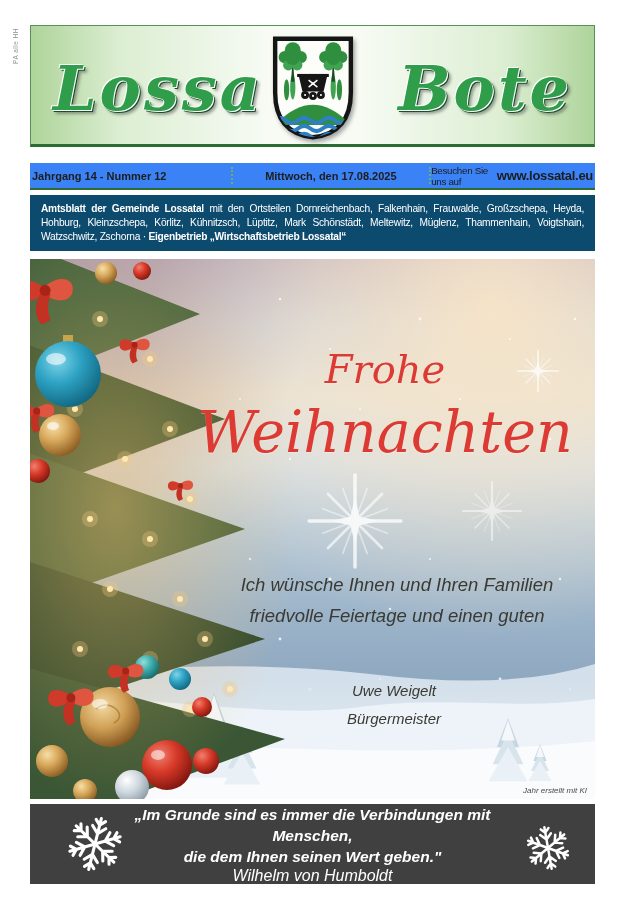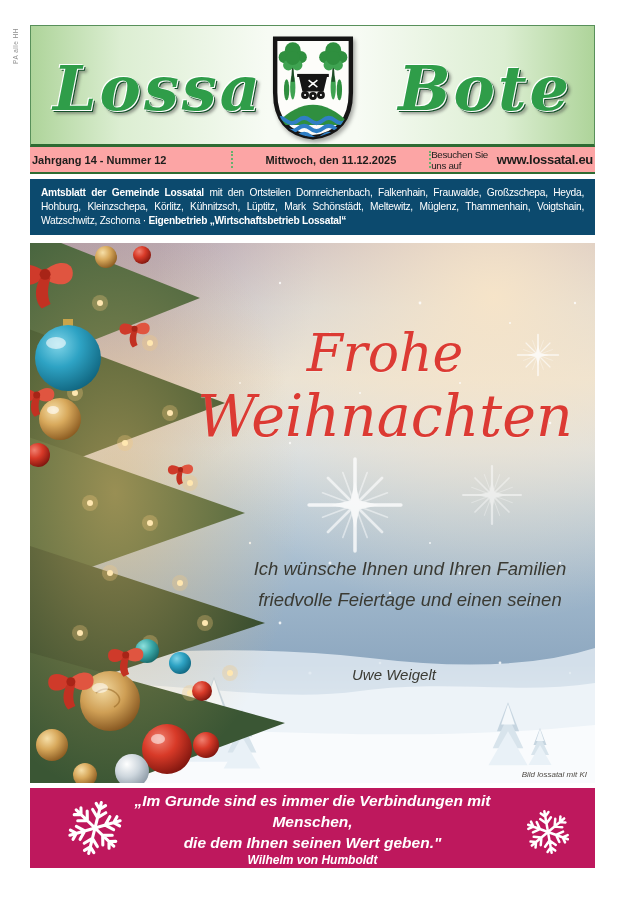--- a/index.html
+++ b/index.html
@@ -9,41 +9,41 @@
     font-family:"Liberation Sans", sans-serif; overflow:hidden;
   }
   
   .edge-label {
     position:absolute; left:12px; top:28px;
     font-size:6.5px; color:#8f8f8f; letter-spacing:.5px;
     writing-mode:vertical-rl; transform:rotate(180deg);
   }
   
   .masthead {
-    position:relative; margin:25px 30px 0; height:122px;
+    position:relative; margin:25px 30px 16px; height:122px;
     border:1px solid #58905a; border-bottom:3px solid #2e6b33;
     background:linear-gradient(90deg,#aed49a 0%,#dceed2 16%,#f7fbf4 42%,#f7fbf4 58%,#dceed2 84%,#aed49a 100%);
     display:flex; align-items:center; justify-content:space-between;
     padding:0 22px;
   }
   .script-title {
     font-family:"DejaVu Serif", serif; font-style:italic; font-weight:bold;
     font-size:62px; line-height:1; color:#2f9d49; letter-spacing:3px;
     text-shadow:-1px -1px 0 #ffffff, 1px 1px 0 #ffffff,
                  2px 2px 0 #15502a, 4px 4px 3px rgba(60,60,60,.45);
     padding-top:8px;
   }
   .crest {
     position:absolute; left:50%; top:8px; transform:translateX(-50%);
     width:88px; height:108px; filter:drop-shadow(2px 3px 2px rgba(0,0,0,.35));
   }
   
   .dateline {
     margin:0 30px; height:27px; border-bottom:2px solid #2e6b33;
-    display:flex; align-items:center; color:#1d1d1b; background:#fca5a5;
+    display:flex; align-items:center; color:#1d1d1b; background:#3b82f6;
   }
   .dateline .cell { display:flex; align-items:center; height:17px; }
   .dl-issue { flex:0 0 35.5%; font-weight:bold; font-size:11px; padding-left:2px; }
   .dl-date  { flex:0 0 35.5%; font-weight:bold; font-size:11px; justify-content:center;
               border-left:2px dotted #67b06d; border-right:2px dotted #67b06d; }
   .dl-web   { flex:1; font-size:9.8px; letter-spacing:-.3px; justify-content:flex-start; padding-right:2px; }
   .dl-web b { font-size:13px; }
   
   .amtsblatt {
     margin:5px 30px 0; background:#0c4a6e; color:#ffffff;
@@ -52,42 +52,42 @@
   }
   .amtsblatt b { font-weight:bold; }
   
   .hero { position:relative; margin:8px 30px 0; height:540px; overflow:hidden; background:#cfdce6; }
   .hero svg.scene { position:absolute; inset:0; width:100%; height:100%; display:block; }
   .headline {
     position:absolute; top:80px; left:140px; width:430px; text-align:center;
     font-family:"DejaVu Serif", serif; font-style:italic; color:#dc3a33;
     text-shadow:0 1px 1px rgba(255,255,255,.35);
   }
-  .headline .l1 { font-size:52px; line-height:60px; }
+  .headline .l1 { font-size:40px; line-height:60px; }
   .headline .l2 { font-size:57px; line-height:66px; }
   .message {
-    position:absolute; top:310px; left:164px; width:432px; text-align:center;
+    position:absolute; top:310px; left:151px; width:432px; text-align:center;
     font-style:italic; font-size:18.5px; line-height:31px; color:#3a3a33;
   }
   .signature {
     position:absolute; top:418px; left:148px; width:432px; text-align:center;
     font-style:italic; font-size:15px; line-height:28px; color:#3a3a33;
   }
   .credit {
     position:absolute; right:8px; bottom:4px;
     font-style:italic; font-size:8px; color:#4e4a44;
   }
   
   .quote-banner {
-    position:relative; margin:5px 30px 0; height:80px; background:#be185d;
+    position:relative; margin:5px 30px 0; height:80px; background:#404040;
     color:#ffffff; display:flex; flex-direction:column; justify-content:center;
     text-align:center; padding:0 95px;
   }
   .quote-banner .q { font-style:italic; font-weight:600; font-size:15.5px; line-height:21px; }
-  .quote-banner .author { font-style:italic; font-weight:700; font-size:12px; margin-top:0; }
+  .quote-banner .author { font-style:italic; font-weight:400; font-size:16px; margin-top:0; }
   .flake { position:absolute; top:50%; }
   .flake-left  { left:34px;  width:62px; height:62px; transform:translateY(-50%) rotate(14deg); }
   .flake-right { right:22px; width:50px; height:50px; transform:translateY(-42%) rotate(-10deg); }
 </style>
 </head>
 <body>
 
 <div class="page">
 
   <div class="edge-label">PA alle HH</div>
@@ -140,21 +140,21 @@
           <path d="M-5,-5 L5,3 M5,-5 L-5,3" stroke="#ffffff" stroke-width="1.6"></path>
           <circle cx="0" cy="-1" r="1.4" fill="#fff"></circle>
         </g>
       </g>
     </svg>
     <div class="script-title">Bote</div>
   </div>
 
   <div class="dateline">
     <div class="cell dl-issue">Jahrgang 14 - Nummer 12</div>
-    <div class="cell dl-date">Mittwoch, den 11.12.2025</div>
+    <div class="cell dl-date">Mittwoch, den 17.08.2025</div>
     <div class="cell dl-web">
         <span>Besuchen Sie uns auf </span>
         <b>www.lossatal.eu</b>
       </div>
   </div>
 
   <div class="amtsblatt">
     <b>Amtsblatt der Gemeinde Lossatal</b><span> mit den Ortsteilen Dornreichenbach, Falkenhain, Frauwalde, Großzschepa, Heyda, Hohburg, Kleinzschepa, Körlitz, Kühnitzsch, Lüptitz, Mark Schönstädt, Meltewitz, Müglenz, Thammenhain, Voigtshain, Watzschwitz, Zschorna · </span><b>Eigenbetrieb „Wirtschaftsbetrieb Lossatal“</b>
   </div>
 
@@ -366,28 +366,29 @@
       </g>
     </svg>
 
     <div class="headline">
       <div class="l1">Frohe</div>
       <div class="l2">Weihnachten</div>
     </div>
 
     <div class="message">
       <div>Ich wünsche Ihnen und Ihren Familien</div>
-      <div>friedvolle Feiertage und einen seinen</div>
+      <div>friedvolle Feiertage und einen guten</div>
     </div>
 
     <div class="signature">
       <div>Uwe Weigelt</div>
+      <div>Bürgermeister</div>
     </div>
 
-    <div class="credit">Bild lossatal mit KI</div>
+    <div class="credit">Jahr erstellt mit KI</div>
   </div>
 
   <div class="quote-banner">
     <svg class="flake flake-left" viewBox="-32 -32 64 64" aria-hidden="true">
       <g stroke="#ffffff" stroke-width="3.2" stroke-linecap="round" fill="none">
         <g>
             <path d="M0,0 L0,-27 M0,-11 L-7,-18 M0,-11 L7,-18 M0,-20 L-5,-25 M0,-20 L5,-25"></path>
           </g>
         <g transform="rotate(60)">
             <path d="M0,0 L0,-27 M0,-11 L-7,-18 M0,-11 L7,-18 M0,-20 L-5,-25 M0,-20 L5,-25"></path>

